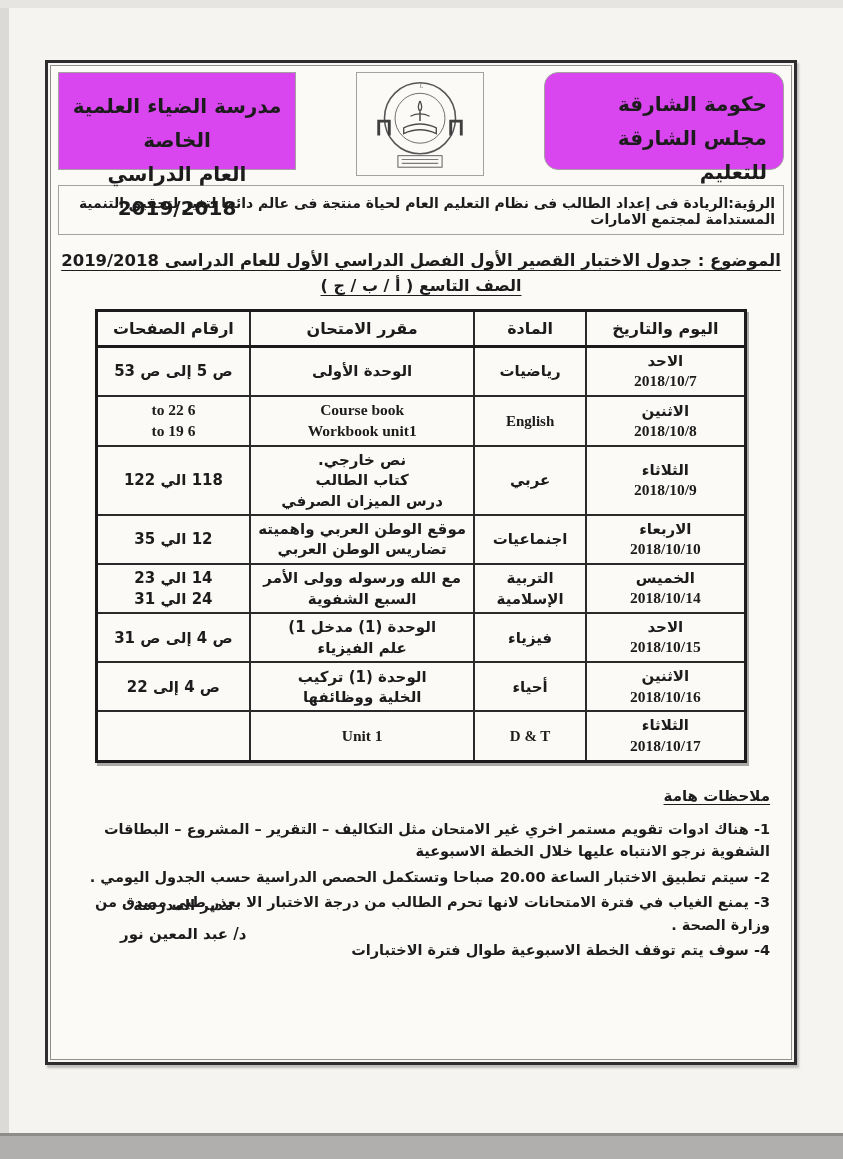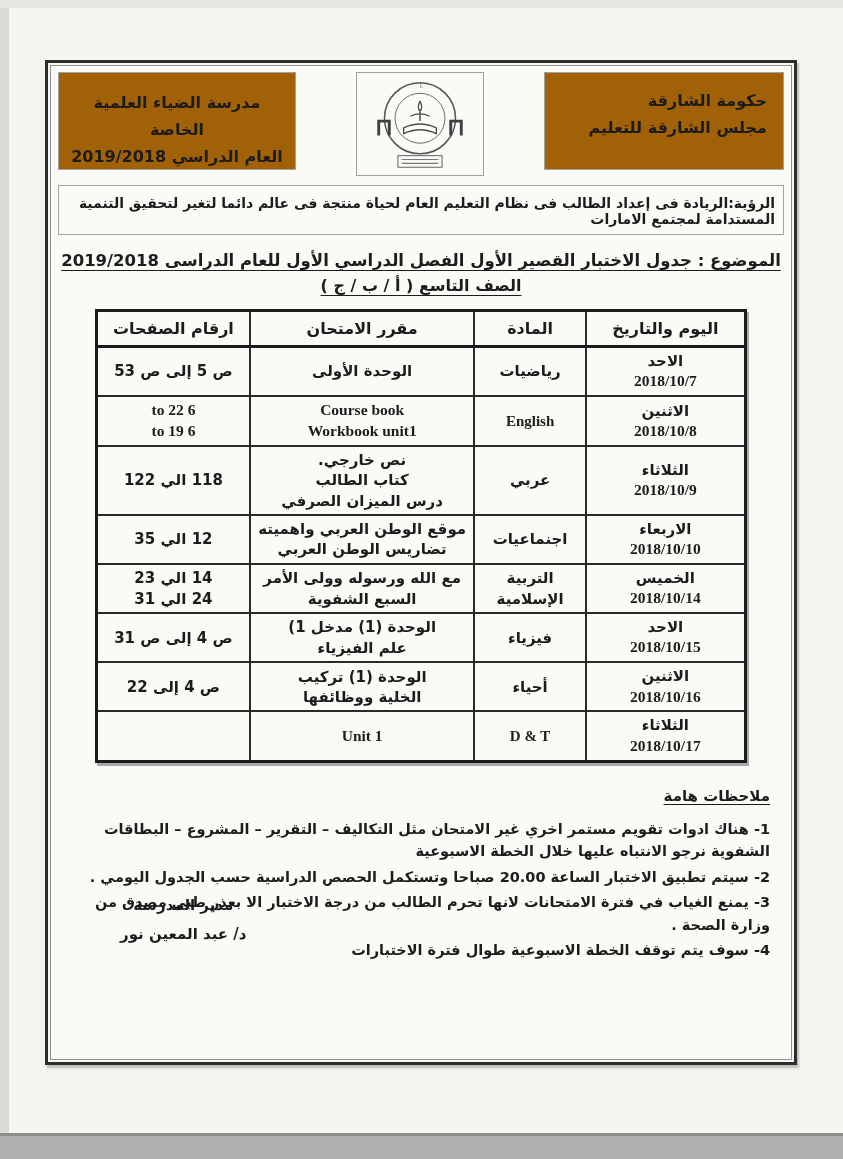--- a/index.html
+++ b/index.html
@@ -25,25 +25,25 @@
     border:3px solid #2d2d2d;
     box-shadow: inset 0 0 0 2px #f7f6f3, inset 0 0 0 3px #8f8f8d, 2px 3px 2px rgba(90,90,90,.35);
     background:#fbfaf7;
     padding:9px 10px;
     direction:rtl;
   }
 
   
   .hdr{ display:flex; justify-content:space-between; align-items:flex-start; }
   .hdr-box{
-    border:1px solid #a3a2a0; background:#a16207;
-    font-weight:700; font-size:16px; line-height:1.7;
+    border:1px solid #a3a2a0; background:#d946ef;
+    font-weight:700; font-size:20px; line-height:1.7;
     padding:14px 12px 10px;
   }
-  .gov-box{ width:240px; height:98px; text-align:right; padding-right:16px; }
+  .gov-box{ width:240px; height:98px; text-align:right; padding-right:16px;border-radius:14px; }
   .school-box{ width:238px; height:98px; text-align:center; padding-top:16px; }
   .logo-box{ width:128px; height:104px; border:1px solid #a3a2a0;
     display:flex; align-items:center; justify-content:center; margin-top:0; }
   .hdr-spacer{ flex:1; }
 
   .vision-bar{
     margin-top:9px; border:1px solid #a3a2a0; background:#fbfaf7;
     font-weight:700; font-size:14px; padding:9px 8px 7px; text-align:right;
   }
 

